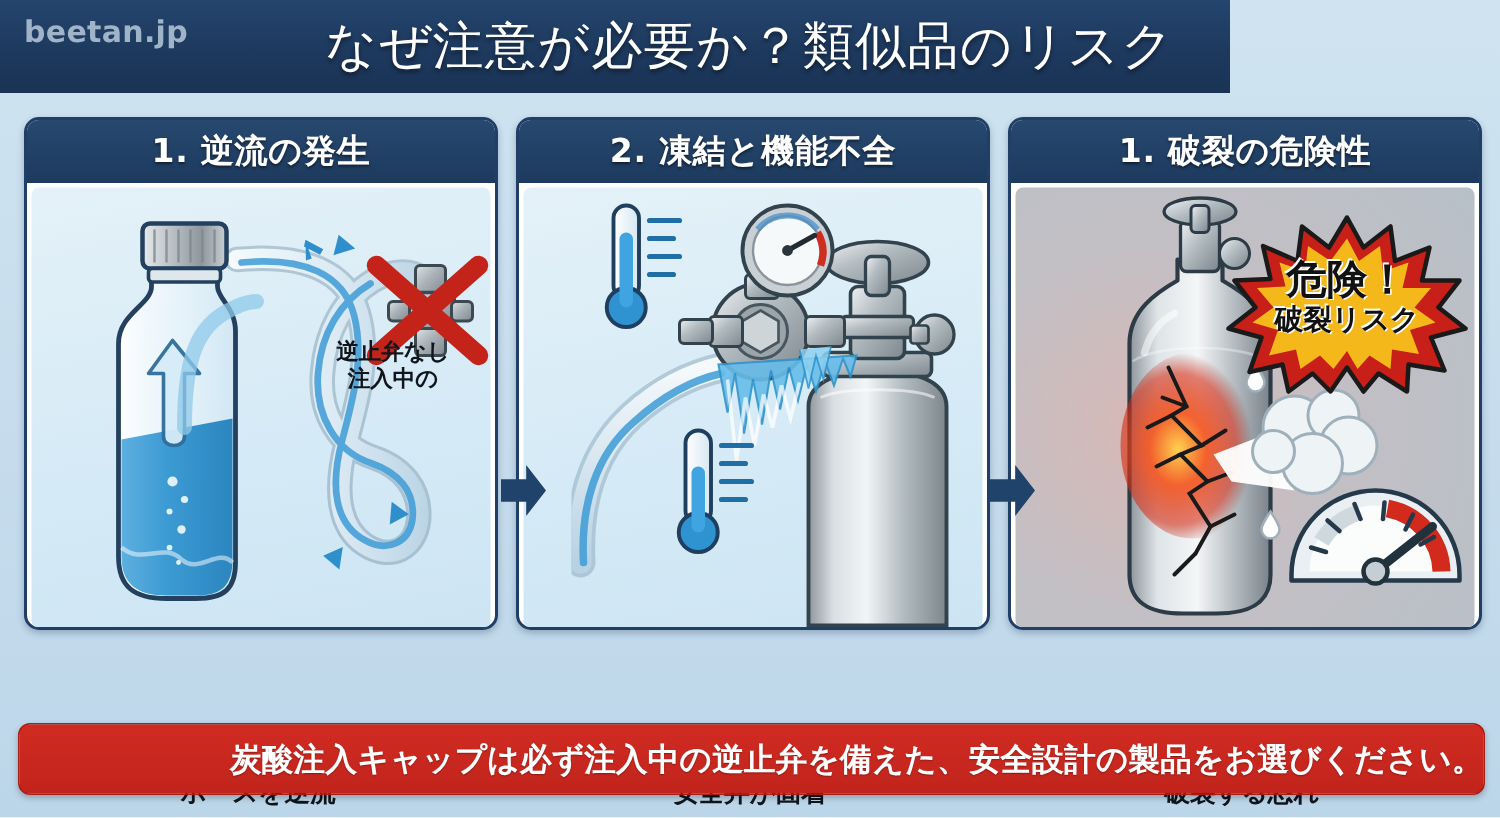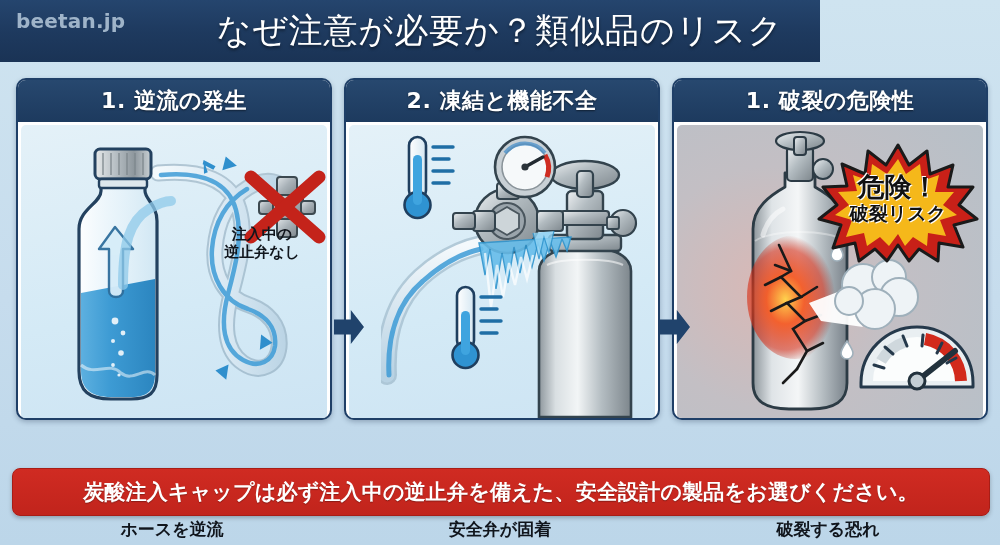--- a/index.html
+++ b/index.html
@@ -122,29 +122,29 @@
     color: #10151c;
   }
   .caption.c1 { left: 16px; }
   .caption.c2 { left: 344px; }
   .caption.c3 { left: 672px; }
   .caption span { display: block; }
 
   
   .banner {
     position: absolute;
-    left: 12px; top: 468px;
+    left: 12px; top: 482px;
     width: 976px; height: 46px;
     border-radius: 8px;
     background: linear-gradient(180deg, #d02b22 0%, #c1241c 100%);
     border: 1px solid #a81d16;
     box-shadow: 0 2px 4px rgba(0,0,0,0.25);
     display: flex;
     align-items: center;
-    justify-content: center;
+    justify-content: flex-end;
   }
   .banner-text {
     font-size: 21px;
     font-weight: bold;
     color: #ffffff;
     letter-spacing: 0.2px;
     text-shadow: 0 1px 1px rgba(0,0,0,0.3);
   }
 
   
@@ -308,22 +308,22 @@
             <rect x="248" y="76" width="14" height="13" rx="3" fill="url(#valveGrad)" stroke="#3c4950" stroke-width="2"></rect>
             <rect x="224" y="94" width="20" height="18" rx="3" fill="url(#valveGrad)" stroke="#3c4950" stroke-width="2"></rect>
           </g>
           <g stroke="#c4231a" stroke-width="13" stroke-linecap="round">
             <line x1="198" y1="52" x2="266" y2="112"></line>
             <line x1="266" y1="52" x2="198" y2="112"></line>
           </g>
         </svg>
 
         <div class="p1-annot">
+          <span>逆止弁なし</span>
           <span>注入中の</span>
-          <span>逆止弁なし</span>
         </div>
       </div>
     </div>
 
     <div class="panel p2">
       <div class="panel-head">
         <div class="panel-head-text">2. 凍結と機能不全</div>
       </div>
       <div class="panel-body">
 

